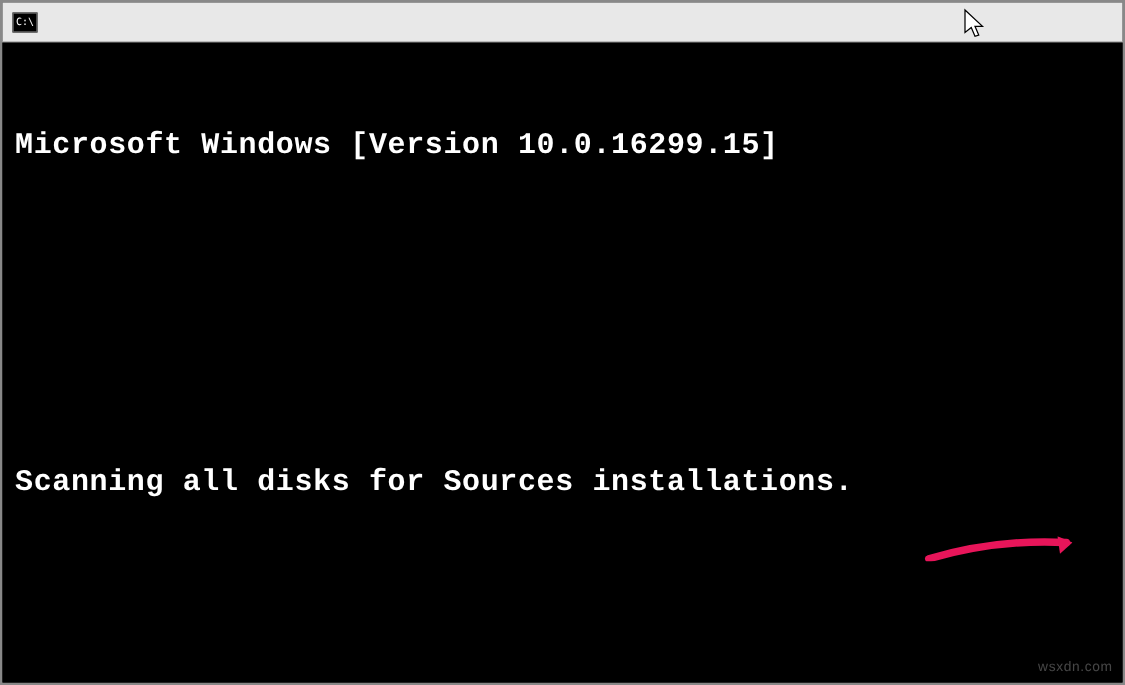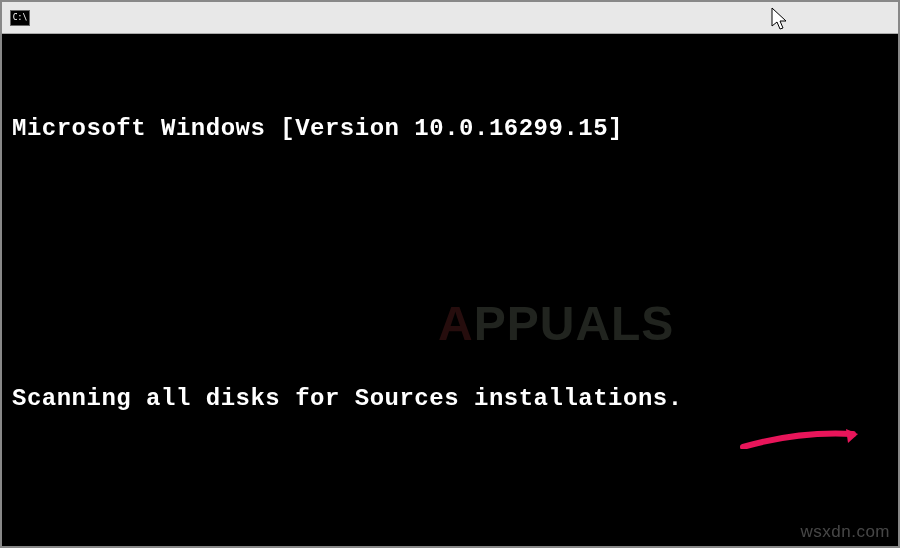--- a/index.html
+++ b/index.html
@@ -46,21 +46,21 @@
       color: #fff;
       font-size: 8px;
       font-style: normal;
       font-family: monospace;
       border: 1px solid #666;
     }
     .terminal {
       flex: 1;
       background: #000;
       color: #fff;
-      padding: 20px 10px;
+      padding: 8px 10px;
       font-size: 24px;
       font-weight: bold;
       line-height: 1.25;
       letter-spacing: 0.5px;
       white-space: pre-wrap;
       overflow: hidden;
       position: relative;
     }
     .line {
       display: block;
@@ -97,21 +97,21 @@
       top: 6px;
       right: 110px;
       width: 20px;
       height: 26px;
       pointer-events: none;
     }
     .site-watermark {
       position: absolute;
       bottom: 4px;
       right: 8px;
-      font-size: 17px;
+      font-size: 11px;
       color: rgba(200,200,200,0.35);
       font-family: Arial, sans-serif;
       font-style: normal;
       font-weight: normal;
     }
   </style>
 </head>
 <body>
 
 <div class="window">
@@ -128,23 +128,20 @@
     
     
     
     
     
     
     
     
     
 
-    <div class="watermark">
-      <span class="logo-a">A</span><span>PPUALS</span>
-    </div>
 
     <svg class="annotation-arrow" viewBox="0 0 120 20">
       <path d="M 5 18 Q 60 2 115 5" stroke="#e8155a" stroke-width="6" fill="none" stroke-linecap="round"></path>
       <path d="M 108 0 L 120 5 L 110 14 Z" fill="#e8155a"></path>
     </svg>
 
     <div class="site-watermark">wsxdn.com</div>
   </div>
 </div>
 

